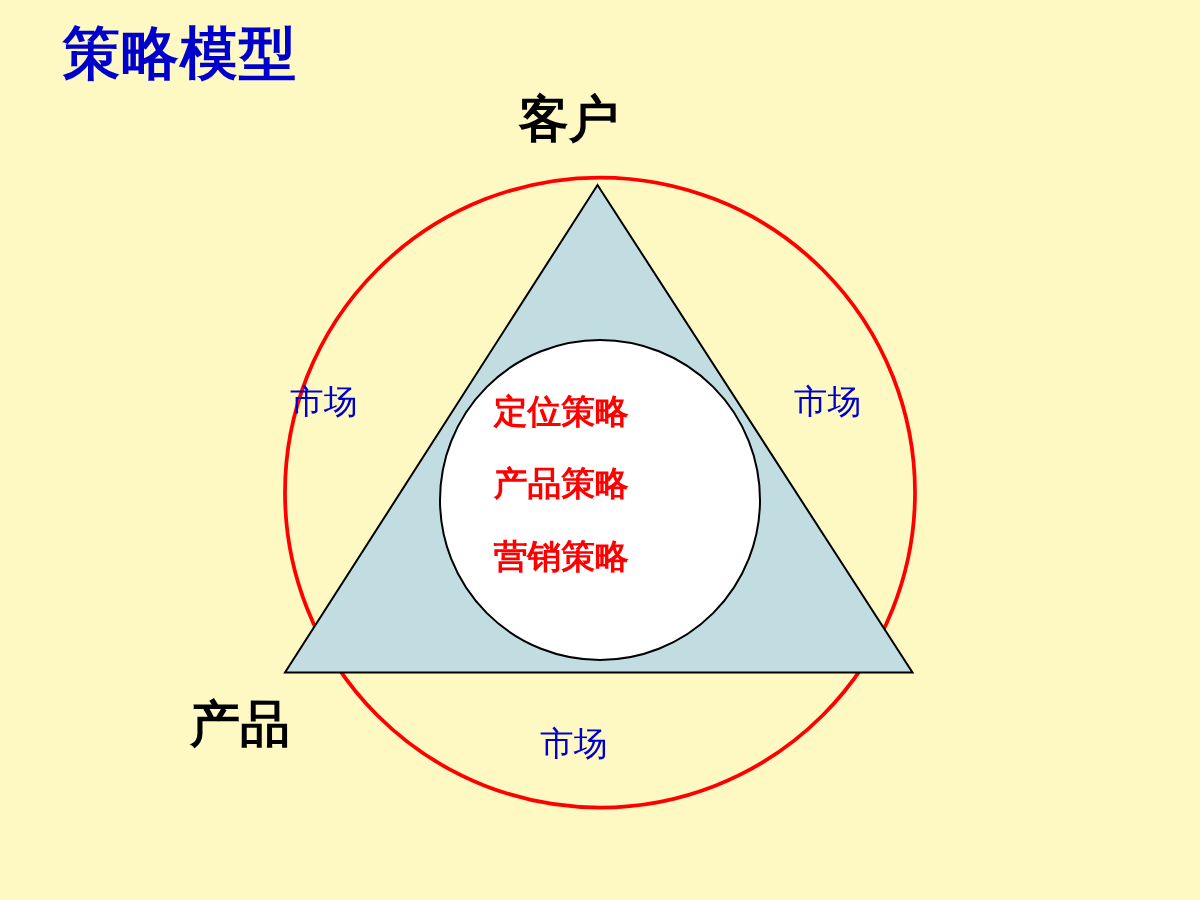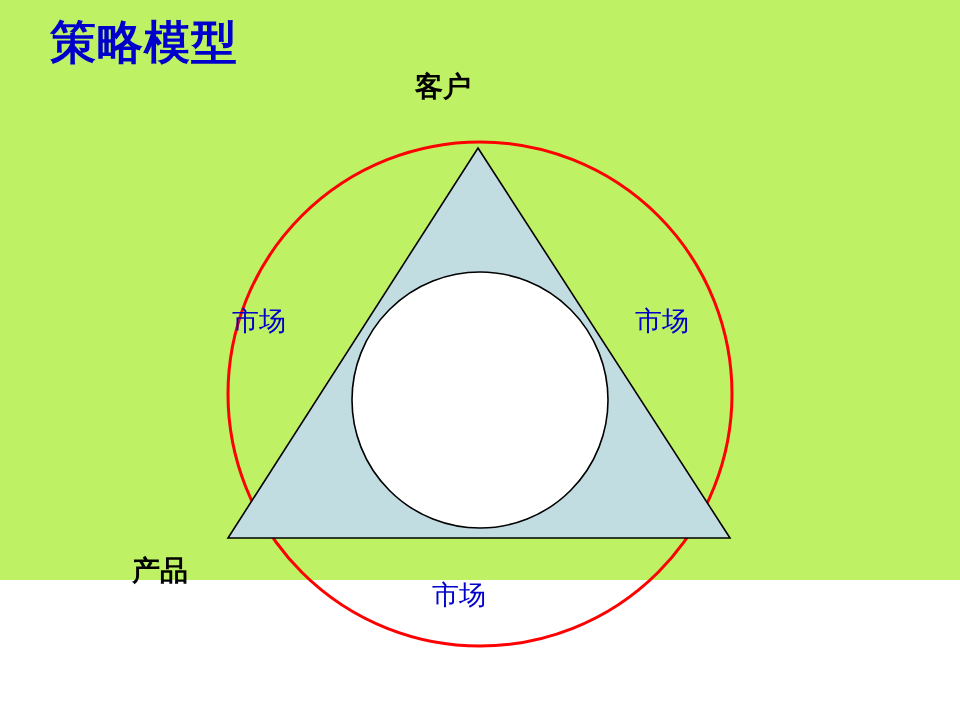--- a/index.html
+++ b/index.html
@@ -9,53 +9,53 @@
   body {
     width: 960px;
     height: 720px;
     background: #ffffff;
     font-family: "Liberation Sans", sans-serif;
     overflow: hidden;
   }
   #slide {
     position: relative;
     width: 960px;
-    height: 580px;
-    background: #bef264;
+    height: 720px;
+    background: #fef9c3;
   }
   .slide-title {
     position: absolute;
     left: 50px;
     top: 12px;
     font-size: 46px;
     font-weight: bold;
     color: #0000cc;
     letter-spacing: 1px;
     white-space: nowrap;
   }
   .diagram-svg {
     position: absolute;
     left: 0;
     top: 0;
     width: 960px;
     height: 720px;
   }
   .node-label {
     position: absolute;
-    font-size: 28px;
+    font-size: 40px;
     font-weight: bold;
     color: #000000;
     white-space: nowrap;
   }
   .node-customer {
     left: 415px;
     top: 68px;
   }
   .node-product {
-    left: 132px;
+    left: 152px;
     top: 552px;
   }
   .node-competition {
     left: 690px;
     top: 552px;
   }
   .market-label {
     position: absolute;
     font-size: 27px;
     font-weight: normal;
@@ -106,14 +106,19 @@
     <circle cx="480" cy="400" r="128" fill="#ffffff" stroke="#000000" stroke-width="1.6"></circle>
   </svg>
 
   <div class="node-label node-customer">客户</div>
   <div class="node-label node-product">产品</div>
 
   <div class="market-label market-left">市场</div>
   <div class="market-label market-right">市场</div>
   <div class="market-label market-bottom">市场</div>
 
+  <div class="core-list">
+    <div class="core-item">定位策略</div>
+    <div class="core-item">产品策略</div>
+    <div class="core-item">营销策略</div>
+  </div>
 
 </div>
 
 </body></html>

